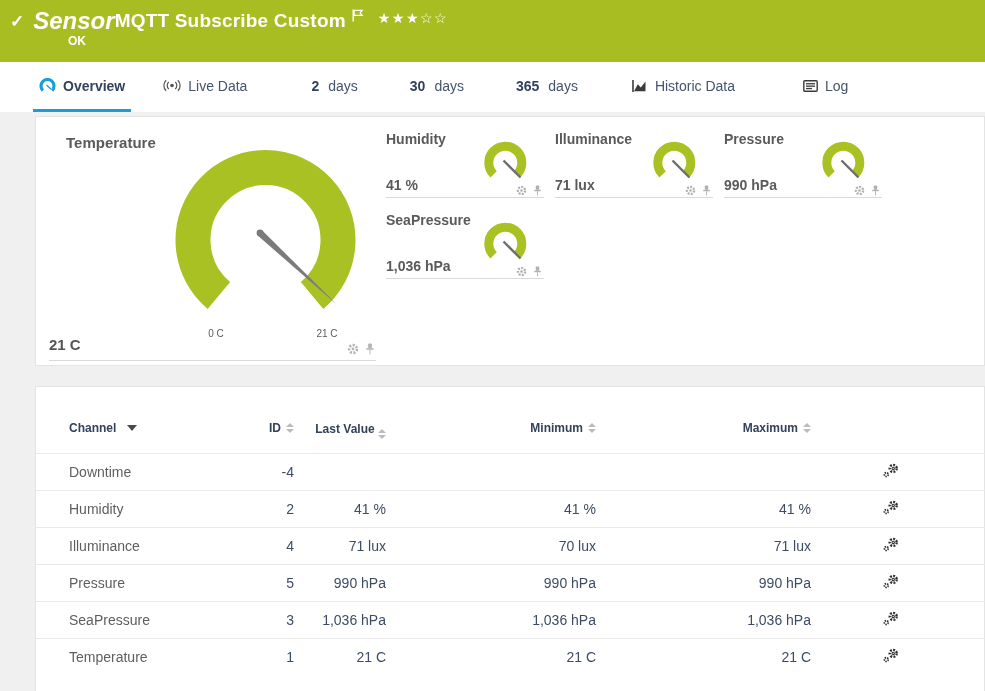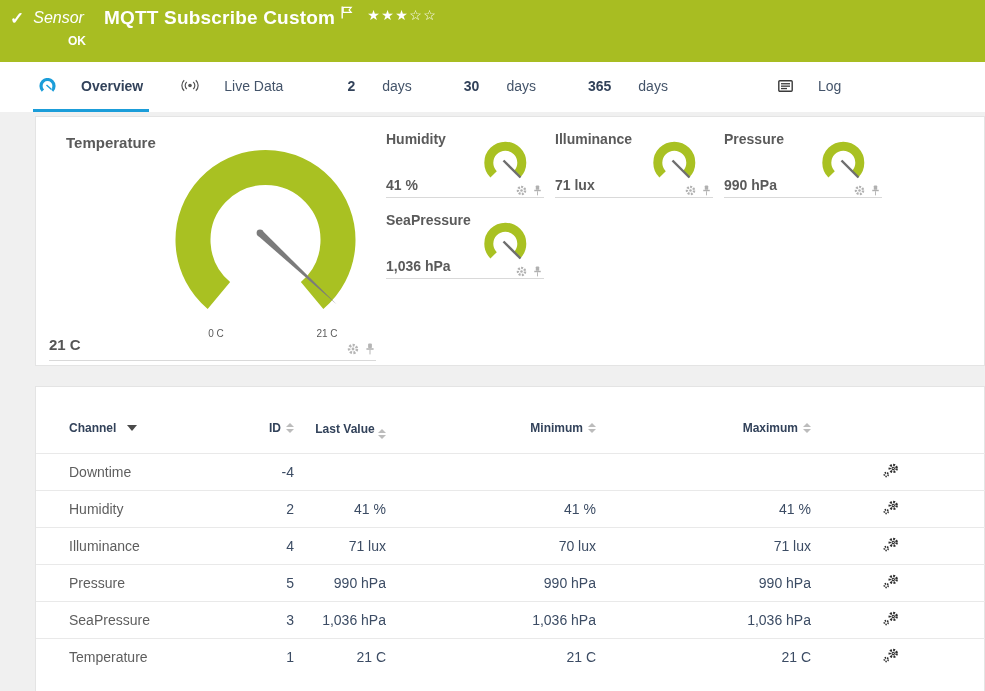--- a/index.html
+++ b/index.html
@@ -3,29 +3,29 @@
 <meta charset="utf-8">
 <style>
   * { margin:0; padding:0; box-sizing:border-box; }
   html,body { width:985px; height:691px; overflow:hidden; background:#f0f0f0;
     font-family:"Liberation Sans", sans-serif; }
 
   
   .hdr { height:62px; background:#a8bd22; color:#fff; position:relative; }
   .hdr-line { position:absolute; left:10px; top:7px; display:flex; align-items:center; }
   .hdr-check { font-size:17px; font-weight:bold; margin-right:9px; }
-  .hdr-kind { font-style:italic; font-size:16px; font-weight:400; margin-right:20px; }
+  .hdr-kind { font-style:italic; font-size:24px; font-weight:700; margin-right:0; }
   .hdr-title { font-size:19px; font-weight:bold; letter-spacing:.2px; }
   .hdr-flag { margin:-8px 0 0 6px; }
   .hdr-stars { margin-left:14px; font-size:14px; letter-spacing:1.5px; margin-top:-6px; }
   .hdr-status { position:absolute; left:68px; top:34px; font-size:12px; font-weight:bold; }
 
   
   .tabs { height:50px; background:#fff; display:flex; align-items:stretch; padding-left:33px; }
-  .tab { display:flex; align-items:center; gap:25px; font-size:14px; color:#44546a;
+  .tab { display:flex; align-items:center; gap:7px; font-size:14px; color:#44546a;
          border-bottom:3px solid transparent; padding:0 6px; cursor:pointer; }
   .tab .t-ic { display:flex; align-items:center; }
   .tab.active { border-bottom-color:#1b9dd9; }
   .tab.active .t-label { color:#32425a; font-weight:bold; }
   .tab-num { font-weight:bold; color:#32425a; margin-right:2px; }
   .sp-a{width:26px}.sp-b{width:52px}.sp-c{width:40px}.sp-d{width:40px}.sp-e{width:42px}.sp-f{width:56px}.sp-g{width:46px}
 
   
   .panel { background:#fff; border:1px solid #e4e4e4; margin-left:35px; }
   .overview-panel { height:250px; margin-top:4px; position:relative; }
@@ -123,20 +123,29 @@
   <div class="tab">
     <span class="tab-num">30</span>
     <span class="t-label">days</span>
   </div>
   <div class="sp-d"></div>
   <div class="tab">
     <span class="tab-num">365</span>
     <span class="t-label">days</span>
   </div>
   <div class="sp-e"></div>
+  <div class="tab">
+    <span class="t-ic">
+      <svg width="16" height="14" viewBox="0 0 16 14">
+        <path d="M1 1 v12" fill="none" stroke="#3a3a3a" stroke-width="1.6"></path>
+        <path d="M2 12.2 L5.8 5.2 L8.8 8.4 L13.5 2.6 L13.5 12.2 Z" fill="#3a3a3a"></path>
+      </svg>
+    </span>
+    <span class="t-label">Historic Data</span>
+  </div>
   <div class="sp-f"></div>
   <div class="tab">
     <span class="t-ic">
       <svg width="15" height="12" viewBox="0 0 15 12">
         <rect x="0.8" y="0.8" width="13.4" height="10.4" rx="1" fill="none" stroke="#3a3a3a" stroke-width="1.4"></rect>
         <rect x="3" y="3.1" width="9" height="1.3" fill="#3a3a3a"></rect>
         <rect x="3" y="5.5" width="9" height="1.3" fill="#3a3a3a"></rect>
         <rect x="3" y="7.9" width="6" height="1.3" fill="#3a3a3a"></rect>
       </svg>
     </span>

